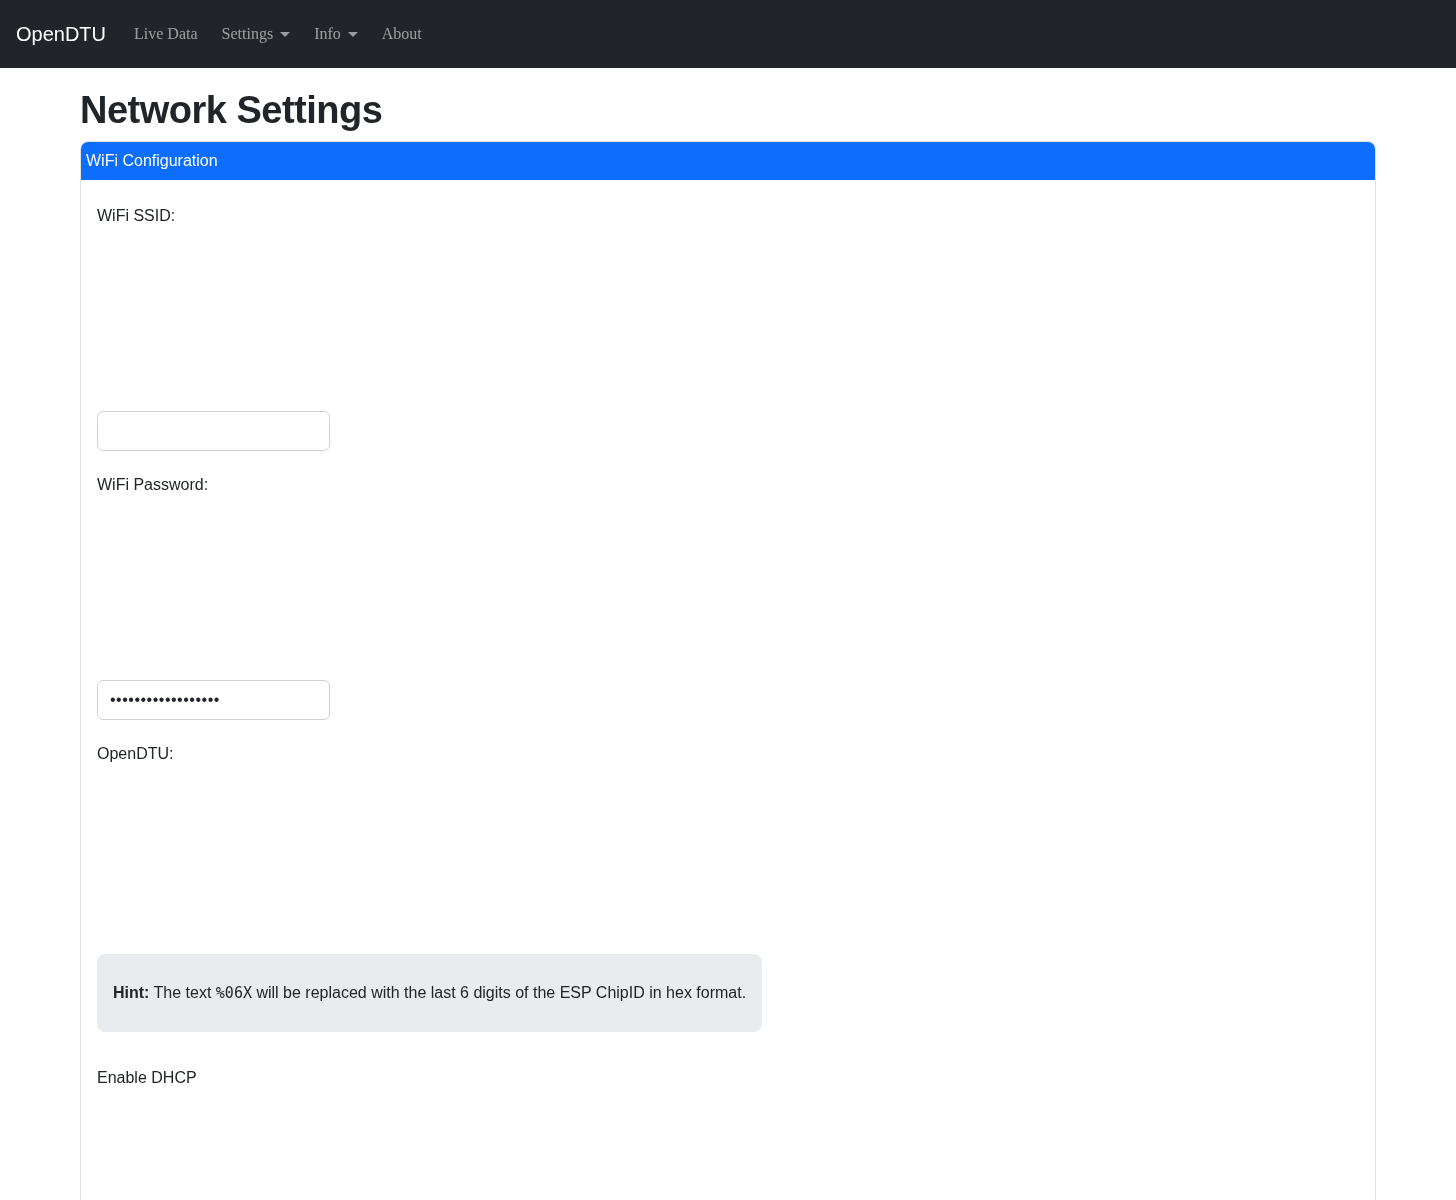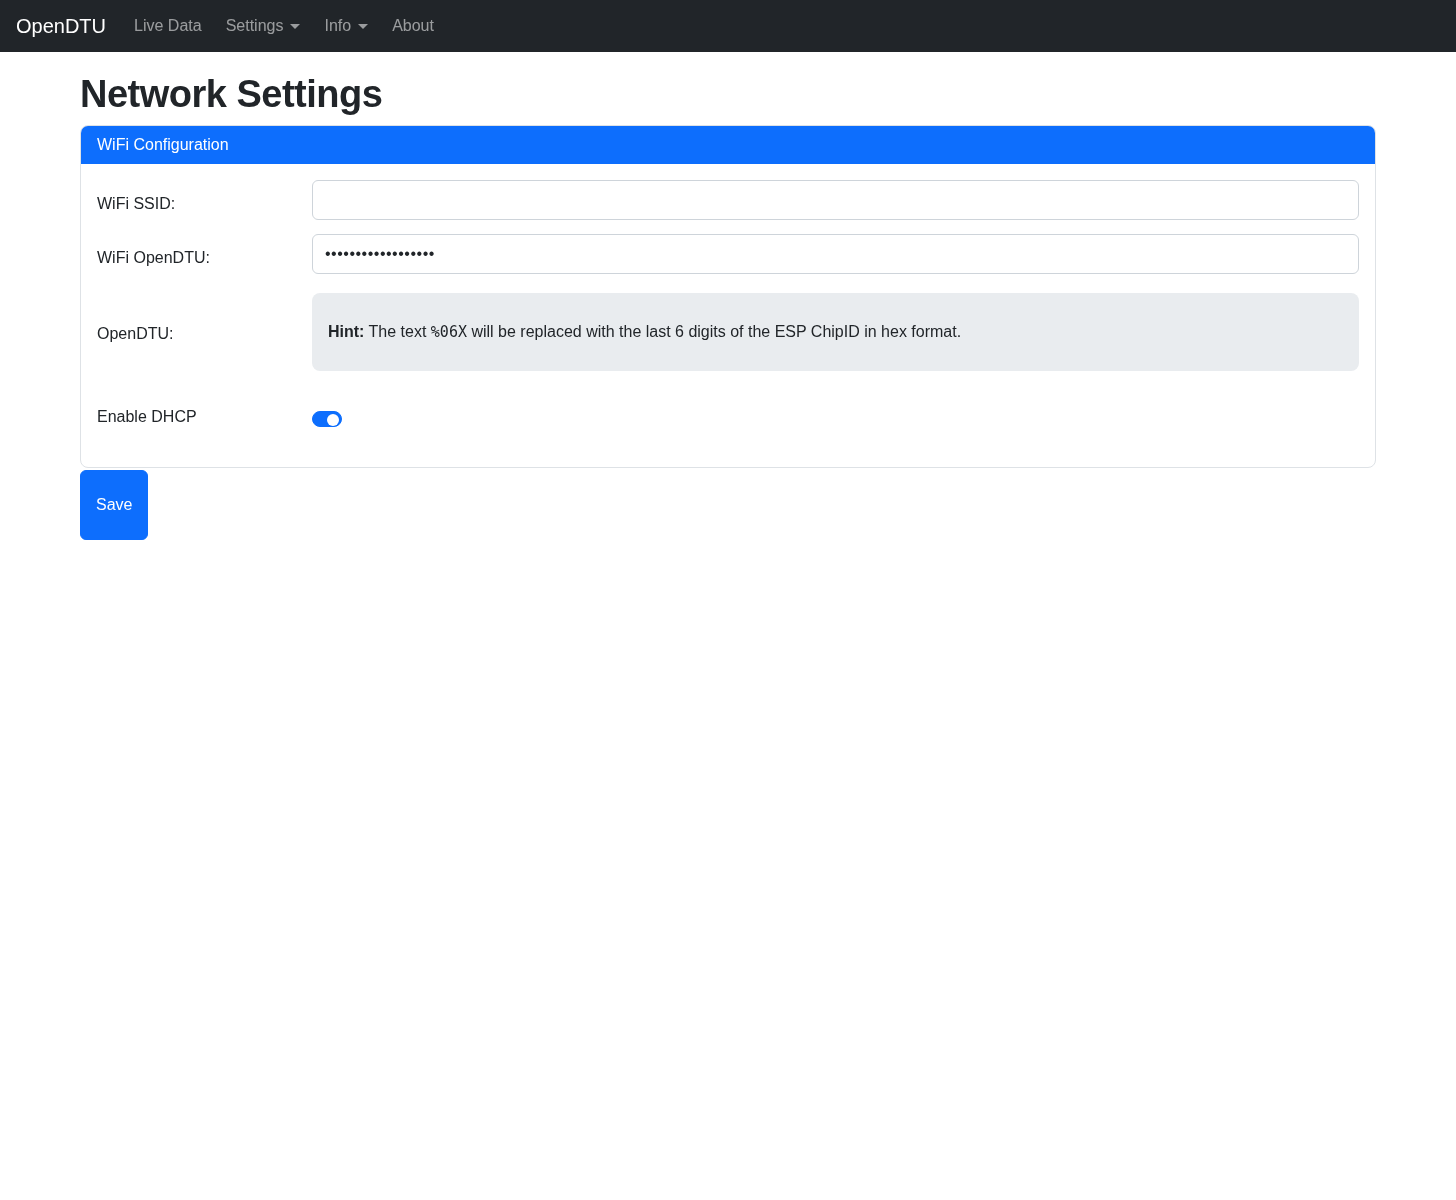--- a/index.html
+++ b/index.html
@@ -6,21 +6,21 @@
   html, body {
     margin: 0;
     padding: 0;
     background: #ffffff;
     font-family: "Liberation Sans", "DejaVu Sans", sans-serif;
     color: #212529;
     font-size: 16px;
   }
   
   .navbar {
-    height: 52px;
+    height: 68px;
     background: #212529;
     display: flex;
     align-items: center;
     padding: 0 16px;
   }
   .navbar-brand {
     color: #ffffff;
     font-size: 20px;
     margin-right: 16px;
     text-decoration: none;
@@ -33,20 +33,21 @@
     margin: 0;
     padding: 0;
   }
   .nav-link {
     color: rgba(255,255,255,0.55);
     padding: 8px;
     margin: 8px 4px;
     text-decoration: none;
     cursor: pointer;
     font-size: 16px;
+    font-family: Liberation Serif, serif;
   }
   .caret {
     display: inline-block;
     width: 0; height: 0;
     border-left: 5px solid transparent;
     border-right: 5px solid transparent;
     border-top: 5px solid currentColor;
     margin-left: 7px;
     vertical-align: 2px;
   }
@@ -64,30 +65,31 @@
   }
   
   .card {
     border: 1px solid #dee2e6;
     border-radius: 8px;
     background: #fff;
   }
   .card-header {
     background: #0d6efd;
     color: #ffffff;
-    padding: 7px 16px;
+    padding: 7px 5px;
     font-size: 16px;
     border-radius: 7px 7px 0 0;
     line-height: 24px;
   }
   .card-body { padding: 16px; }
   .form-row {
     display: flex;
-    align-items: center;
+    align-items: flex-start;
     margin-bottom: 14px;
+    flex-direction: column;
   }
   .form-label {
     flex: 0 0 215px;
     width: 215px;
     padding-top: 8px;
     line-height: 24px;
     color: #212529;
   }
   .field { flex: 1; min-width: 0; }
   .form-control {
@@ -182,21 +184,21 @@
     <div class="card-body">
 
       <div class="form-row">
         <label class="form-label">WiFi SSID:</label>
         <div class="field">
           <input type="text" class="form-control" value="" style="">
         </div>
       </div>
 
       <div class="form-row">
-        <label class="form-label">WiFi OpenDTU:</label>
+        <label class="form-label">WiFi Password:</label>
         <div class="field">
           <input type="text" class="form-control password-display" value="••••••••••••••••••" style="">
         </div>
       </div>
 
       <div class="form-row">
         <label class="form-label">OpenDTU:</label>
         <div class="field">
           <div class="hint-box"><strong>Hint:</strong><span> The text </span><code>%06X</code><span> will be replaced with the last 6 digits of the ESP ChipID in hex format.</span></div>
         </div>

